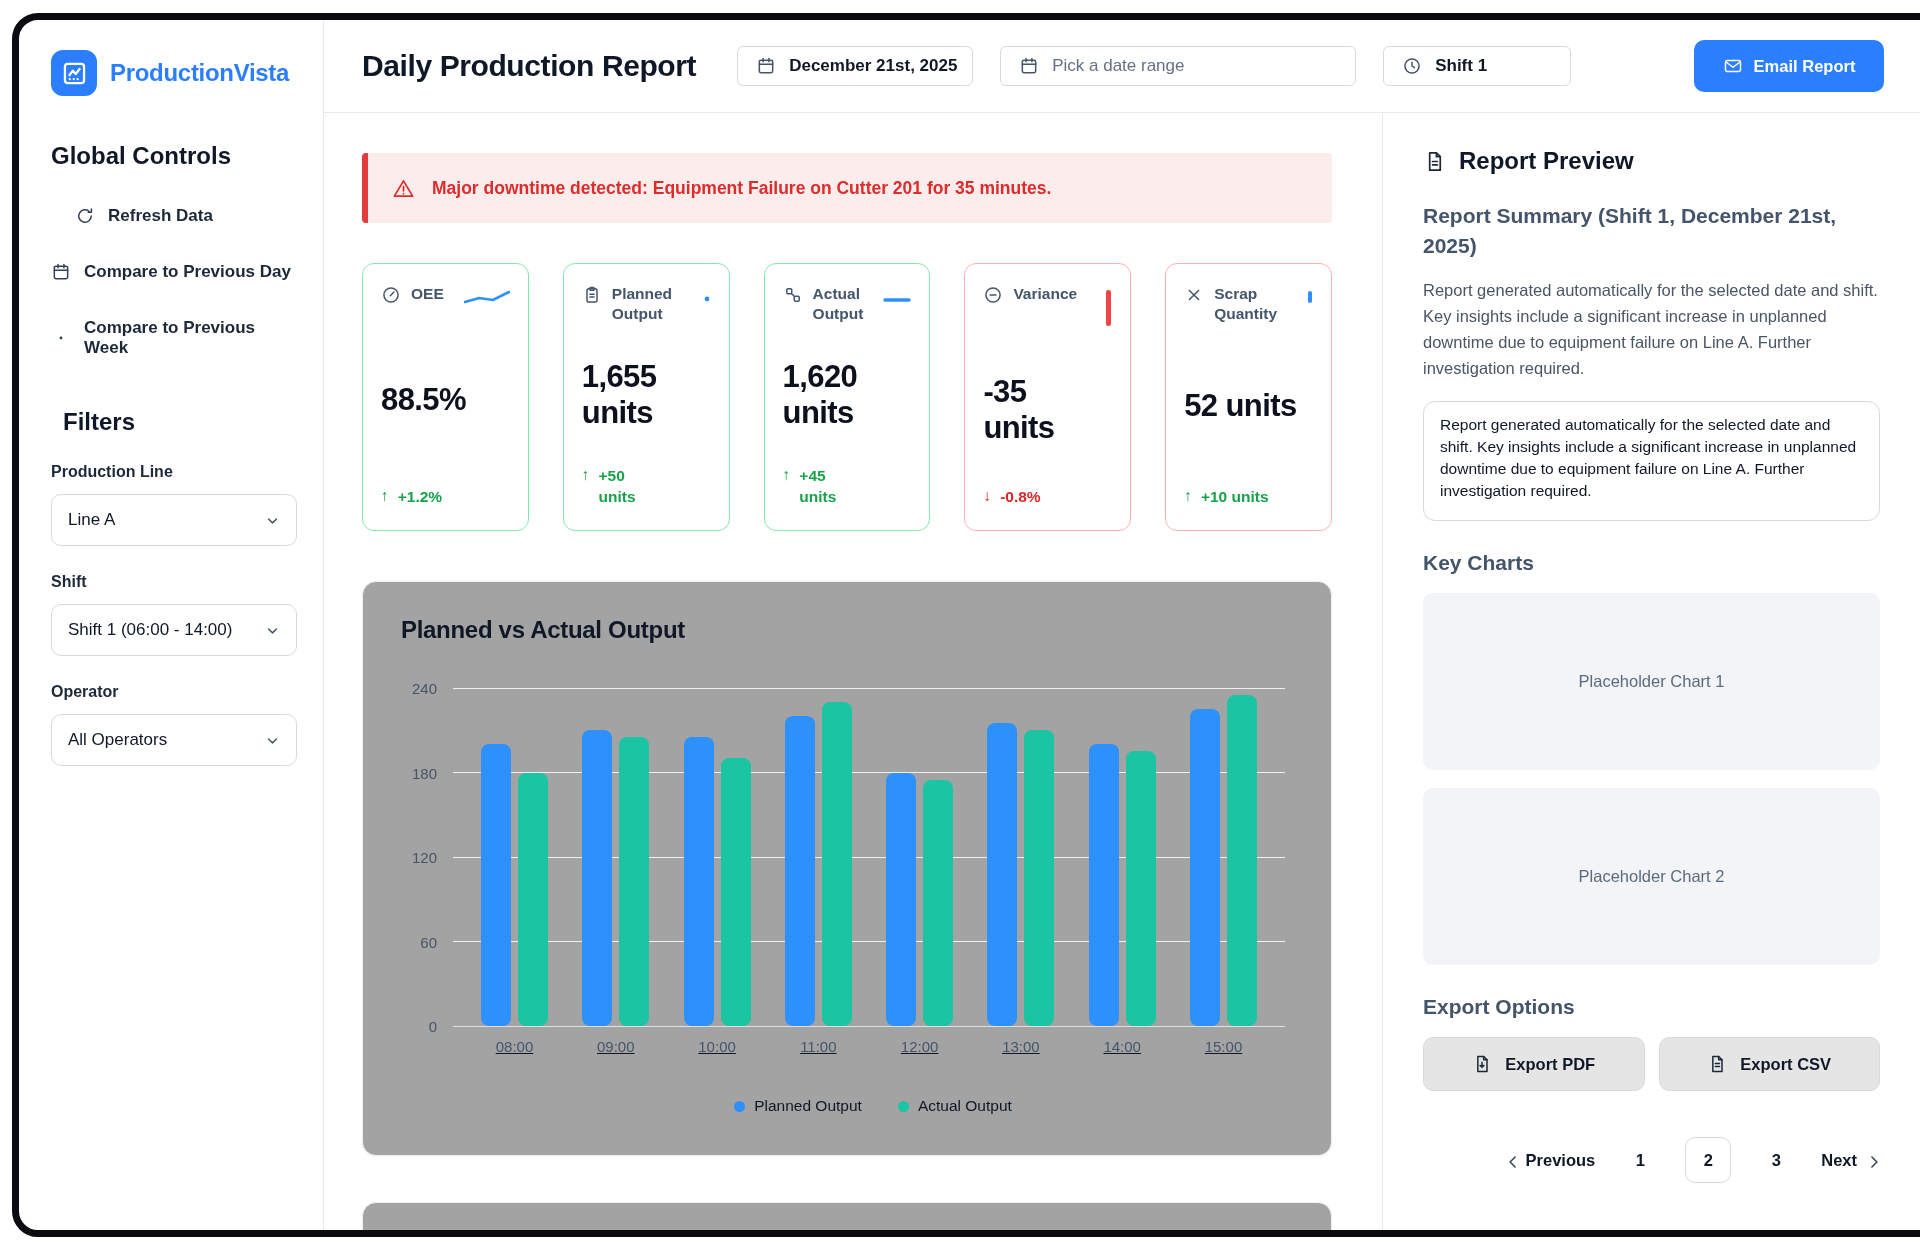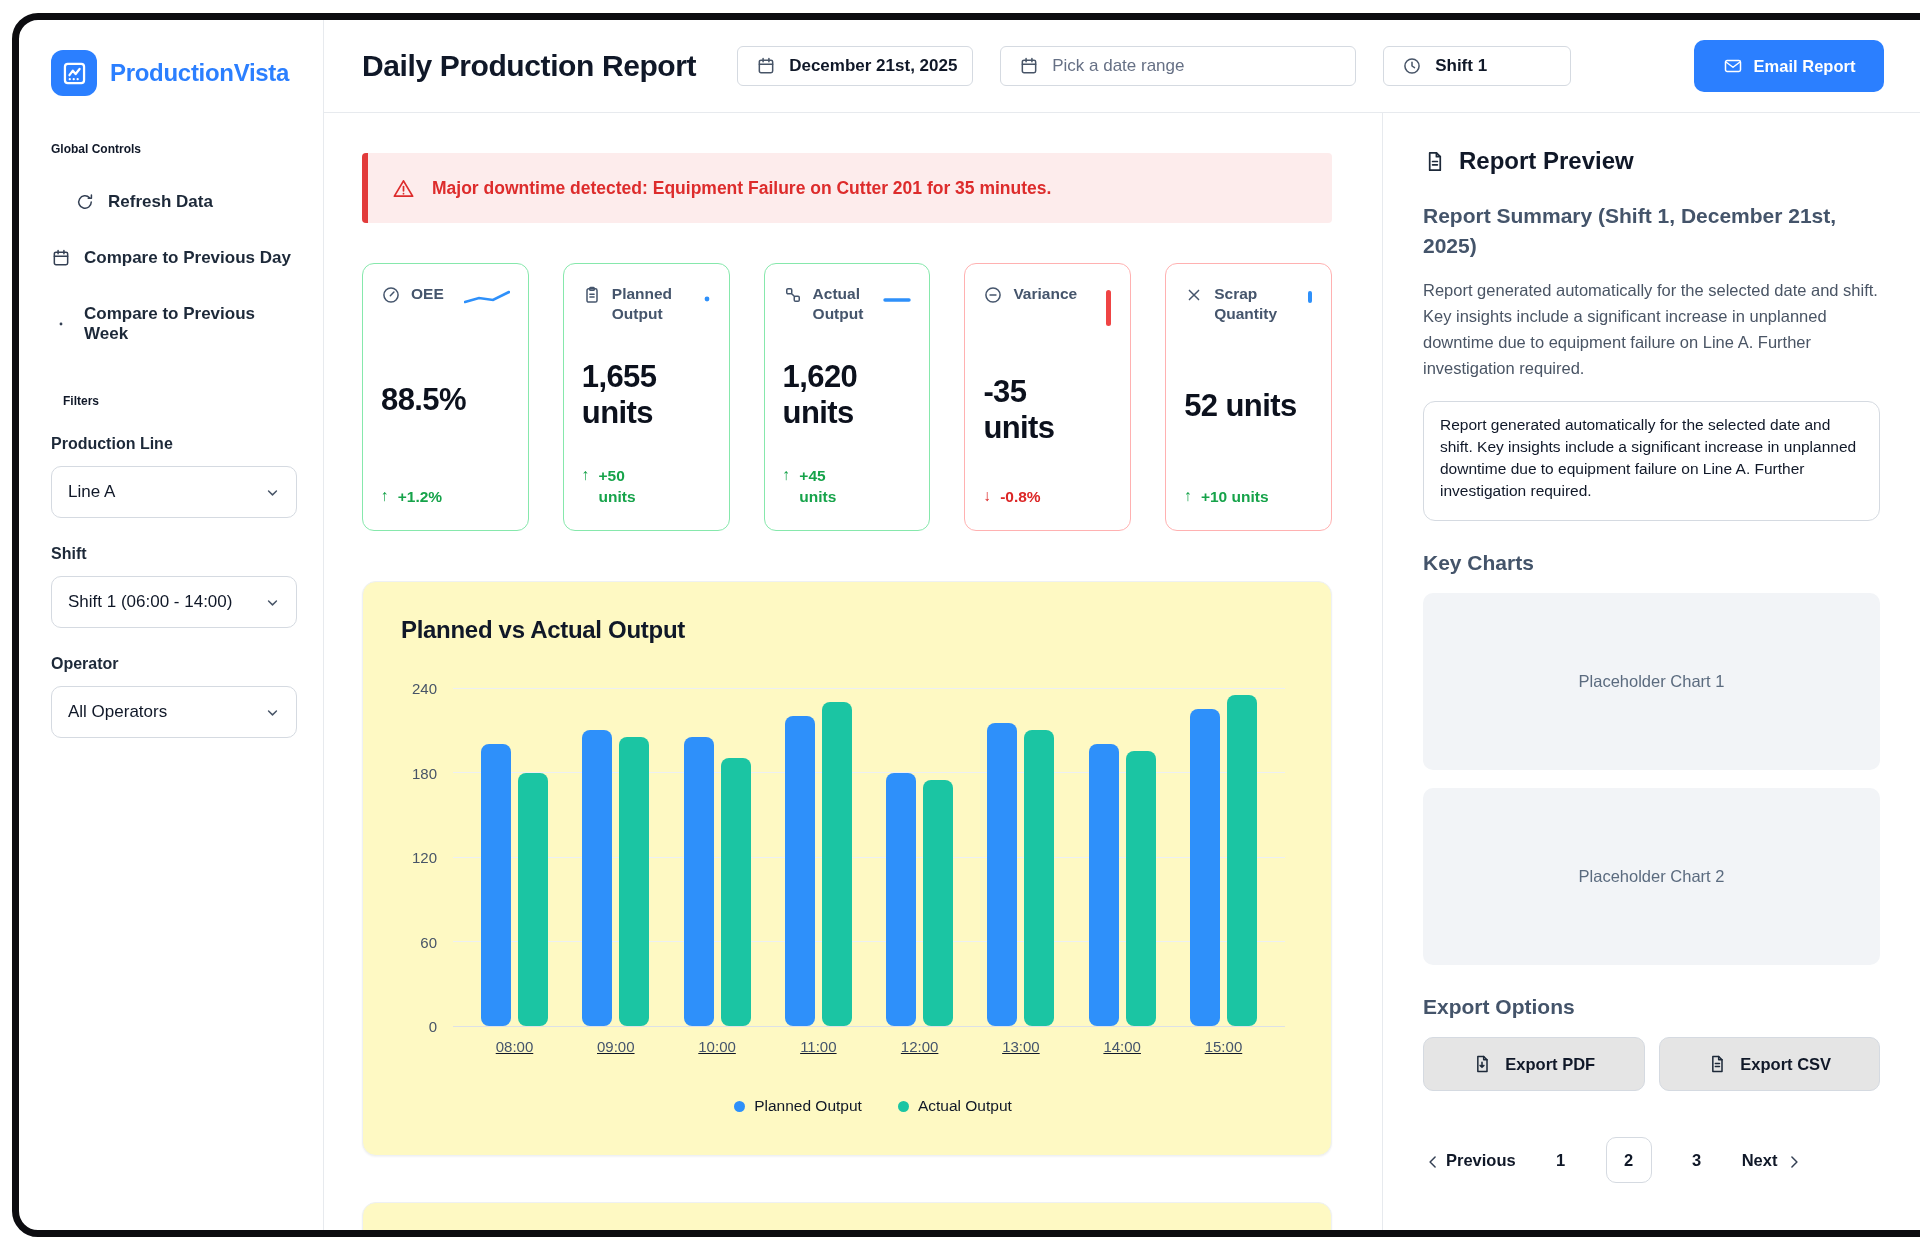--- a/index.html
+++ b/index.html
@@ -15,21 +15,21 @@
   }
   .app { position:absolute; top:20px; left:19px; right:0; bottom:18px; display:flex; }
 
   
   .sidebar { width:305px; flex-shrink:0; border-right:1px solid #e7eaee; padding:30px 26px 0 32px; }
   .logo-row { display:flex; align-items:center; gap:13px; }
   .logo-badge { width:46px; height:46px; border-radius:12px; background:#2b7fff; color:#fff;
     display:flex; align-items:center; justify-content:center; flex-shrink:0; }
   .logo-badge svg { width:27px; height:27px; }
   .brand { font-size:24px; font-weight:800; color:#2b7fff; letter-spacing:-0.3px; white-space:nowrap; }
-  .side-h { font-size:12px; font-weight:800; color:#101828; margin-top:46px; }
+  .side-h { font-size:24px; font-weight:800; color:#101828; margin-top:46px; }
   .side-item { display:flex; align-items:center; gap:13px; font-size:17px; font-weight:600;
     color:#1d2939; margin-top:36px; cursor:pointer; }
   .side-item .ic { width:20px; height:20px; color:#344054; flex-shrink:0; }
   .side-item.indent { margin-left:24px; }
   .filter-group { margin-top:27px; }
   .filter-label { font-size:16px; font-weight:700; color:#1d2939; }
   .select { margin-top:13px; height:52px; border:1px solid #d5dae1; border-radius:10px; background:#fff;
     display:flex; align-items:center; justify-content:space-between; padding:0 14px 0 16px;
     font-size:17px; color:#101828; cursor:pointer; }
   .select .ic { width:19px; height:19px; color:#475467; }
@@ -69,21 +69,21 @@
   .kpi-top .ic { width:20px; height:20px; flex-shrink:0; margin-top:1px; }
   .kpi-label { flex:1; }
   .spark { flex-shrink:0; margin-top:5px; }
   .kpi-value { font-size:31px; font-weight:800; line-height:1.16; letter-spacing:-0.6px; color:#0c111d;
     margin:auto 0; max-width:122px; }
   .kpi-delta { display:flex; gap:9px; align-items:flex-start; font-size:15.5px; font-weight:700; }
   .kpi-delta.up   { color:#16a34a; }
   .kpi-delta.down { color:#dc2626; }
   .delta-text { white-space:pre-line; line-height:1.35; }
 
-  .card { border:1px solid #eef1f4; border-radius:14px; background:#fef9c3;
+  .card { border:1px solid #eef1f4; border-radius:14px; background:#a3a3a3;
     box-shadow:0 1px 2px rgba(16,24,40,.05); }
   .chart-card { margin-top:50px; padding:34px 38px 34px 38px; }
   .chart-title { font-size:24px; font-weight:800; letter-spacing:-0.3px; }
   .plot { position:relative; height:338px; margin:44px 8px 0 52px; }
   .gridline { position:absolute; left:0; right:0; height:1px; background:#edf0f3; }
   .gridline.zero { background:#dde1e6; }
   .ytick { position:absolute; right:calc(100% + 16px); transform:translateY(-50%);
     font-size:15px; color:#475467; }
   .bars-row { position:absolute; left:0; right:0; top:0; bottom:0; display:flex;
     justify-content:space-between; align-items:flex-end; padding:0 28px; }
@@ -108,21 +108,21 @@
     padding:12px 16px; font:15.5px/1.42 "Liberation Sans", sans-serif; color:#101828;
     resize:none; overflow:hidden; outline:none; display:block; }
   .rp-h { margin-top:30px; font-size:21px; font-weight:800; color:#44546a; }
   .chart-ph { margin-top:18px; height:177px; background:#f2f4f7; border-radius:10px;
     display:flex; align-items:center; justify-content:center; font-size:16.5px; color:#5b6b7f; }
   .export-row { display:flex; gap:14px; margin-top:18px; }
   .btn-export { flex:1; height:54px; border:1px solid #d5dae1; border-radius:10px; background:#e5e5e5;
     display:flex; align-items:center; justify-content:center; gap:13px; font-size:16.5px; font-weight:700;
     color:#101828; cursor:pointer; font-family:inherit; }
   .btn-export .ic { width:20px; height:20px; color:#1d2939; }
-  .pager { display:flex; align-items:center; justify-content:flex-start; gap:34px; margin-top:46px;
+  .pager { display:flex; align-items:center; justify-content:flex-end; gap:34px; margin-top:46px;
     font-size:16.5px; font-weight:600; color:#101828; }
   .pager .nav { display:flex; align-items:center; gap:7px; cursor:pointer; }
   .pager .nav .ic { width:16px; height:16px; color:#344054; }
   .page-num { min-width:22px; text-align:center; cursor:pointer; }
   .page-num.active { width:46px; height:46px; line-height:44px; border:1px solid #d5dae1; border-radius:10px; }
 </style>
 </head>
 <body>
 
 <div class="device-frame"></div>

